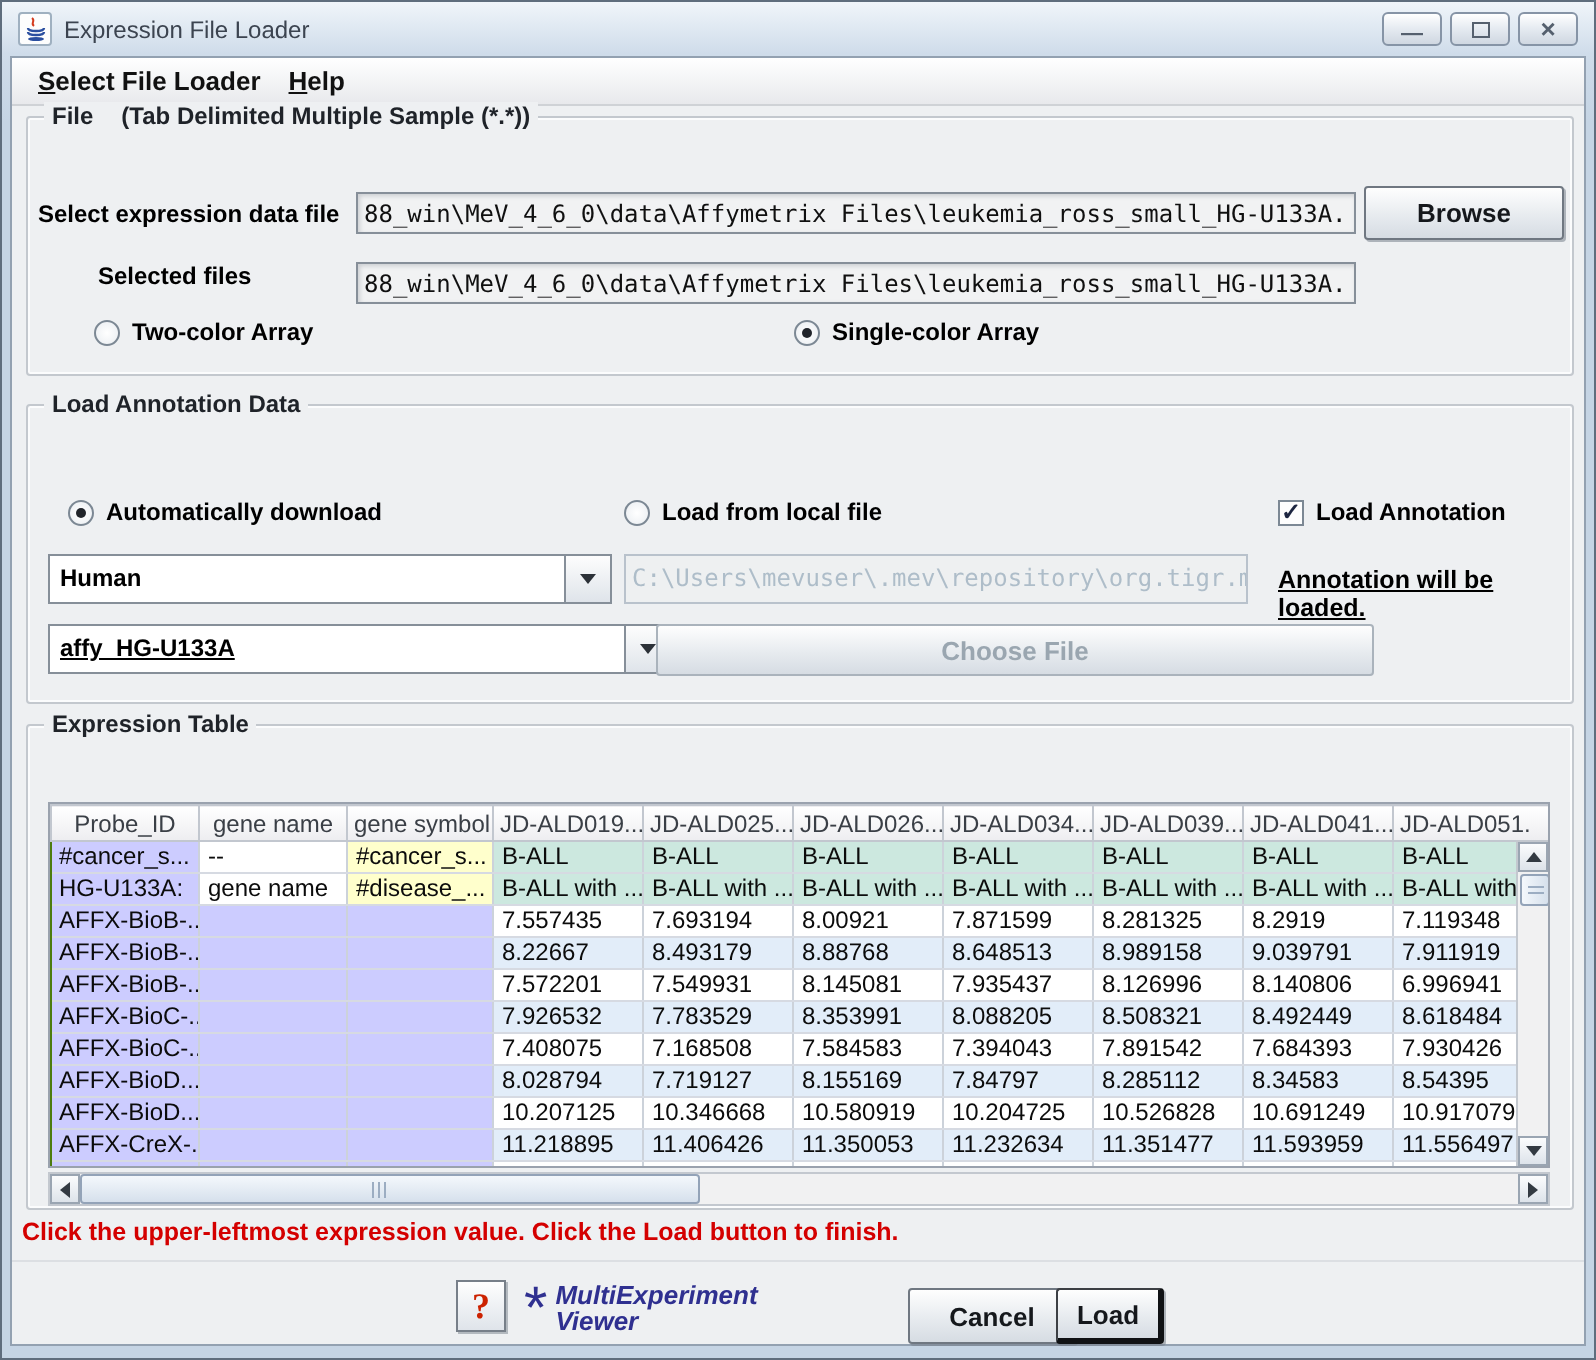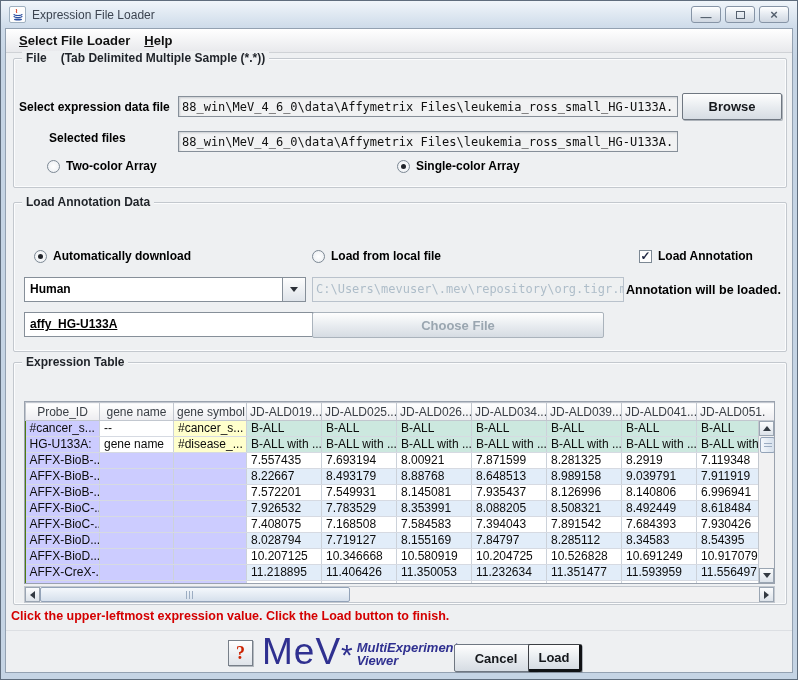--- a/index.html
+++ b/index.html
@@ -184,29 +184,29 @@
           <span class="check-label">Load Annotation</span>
         </span>
 
         <div class="combo" style="left:10px; top:74px; width:282px;">
           <span class="combo-value">Human</span>
           <span class="combo-btn">
               <span class="tri-down"></span>
             </span>
         </div>
         <div class="tfield disabled" style="left:298px; top:74px; width:312px; height:25px;">C:\Users\mevuser\.mev\repository\org.tigr.microarray.me</div>
-        <span class="status-text" style="left:612px; top:80px;">Annotation will be loaded.</span>
+        <span class="status-text" style="left:625px; top:80px;text-decoration:underline;">Annotation will be loaded.</span>
 
         <div class="combo" style="left:10px; top:109px; width:312px;text-decoration:underline;">
           <span class="combo-value">affy_HG-U133A</span>
           <span class="combo-btn">
               <span class="tri-down"></span>
             </span>
         </div>
-        <button class="btn disabled" style="left:298px; top:109px; width:292px; height:26px;">Choose File</button>
+        <button class="btn disabled" style="left:314px; top:109px; width:359px; height:26px;">Choose File</button>
       </div>
 
       <div class="group" style="left:7px; top:309px; width:774px; height:243px;">
         <span class="group-title">Expression Table</span>
 
         <div class="tbl-viewport" style="left:10px; top:38px;">
           <table class="exp" id="exp-table">
             <colgroup id="exp-cols">
                 <col style="width: 74px;">
                 <col style="width: 74px;">
@@ -389,21 +389,20 @@
               <span class="tri-right-s"></span>
             </div>
         </div>
       </div>
 
       <span class="hint-text" style="left:5px; top:556px;">Click the upper-leftmost expression value. Click the Load button to finish.</span>
 
       <div class="footer">
         <button class="help-btn">?</button>
         <div class="mev-logo">
-          <span class="mev-main">MeV</span>
           <span class="mev-star">*</span>
           <span class="mev-sub">
             <span>MultiExperiment</span><br>
             <span>Viewer</span>
           </span>
         </div>
         <button class="btn" style="left:448px; top:13px; width:84px; height:28px;">Cancel</button>
         <button class="btn default-btn" style="left:522px; top:13px; width:54px; height:28px;">Load</button>
       </div>
 

